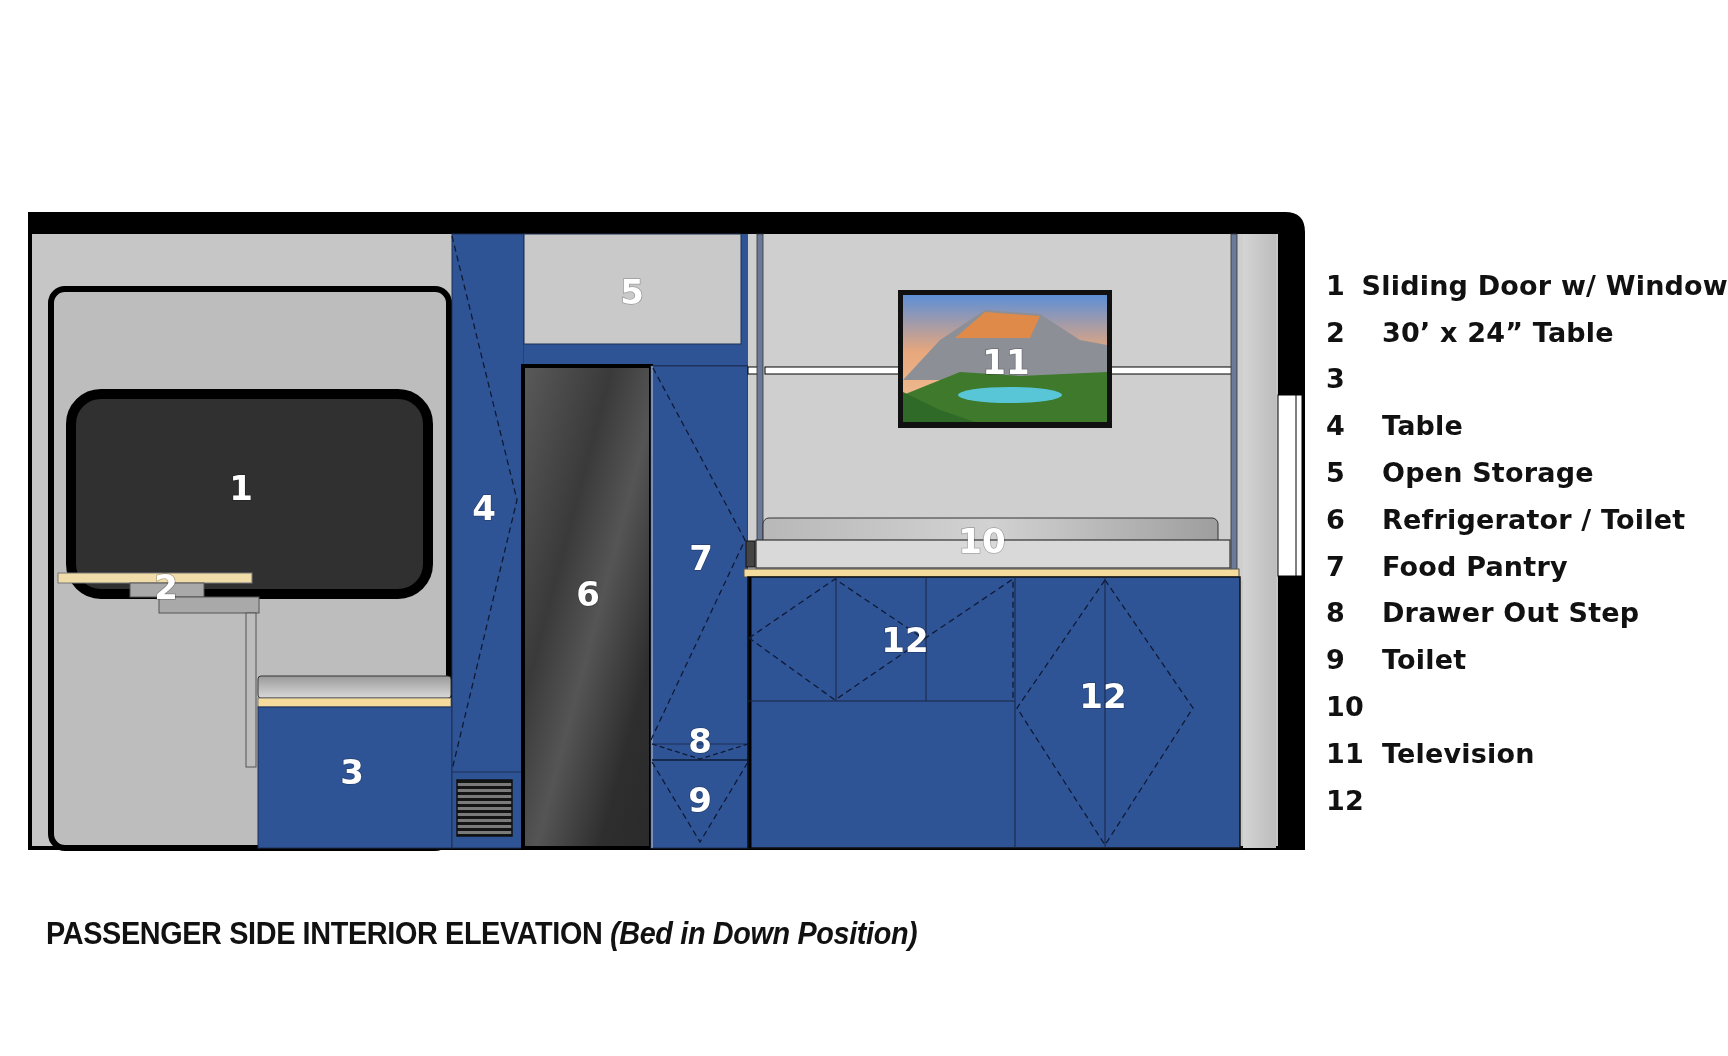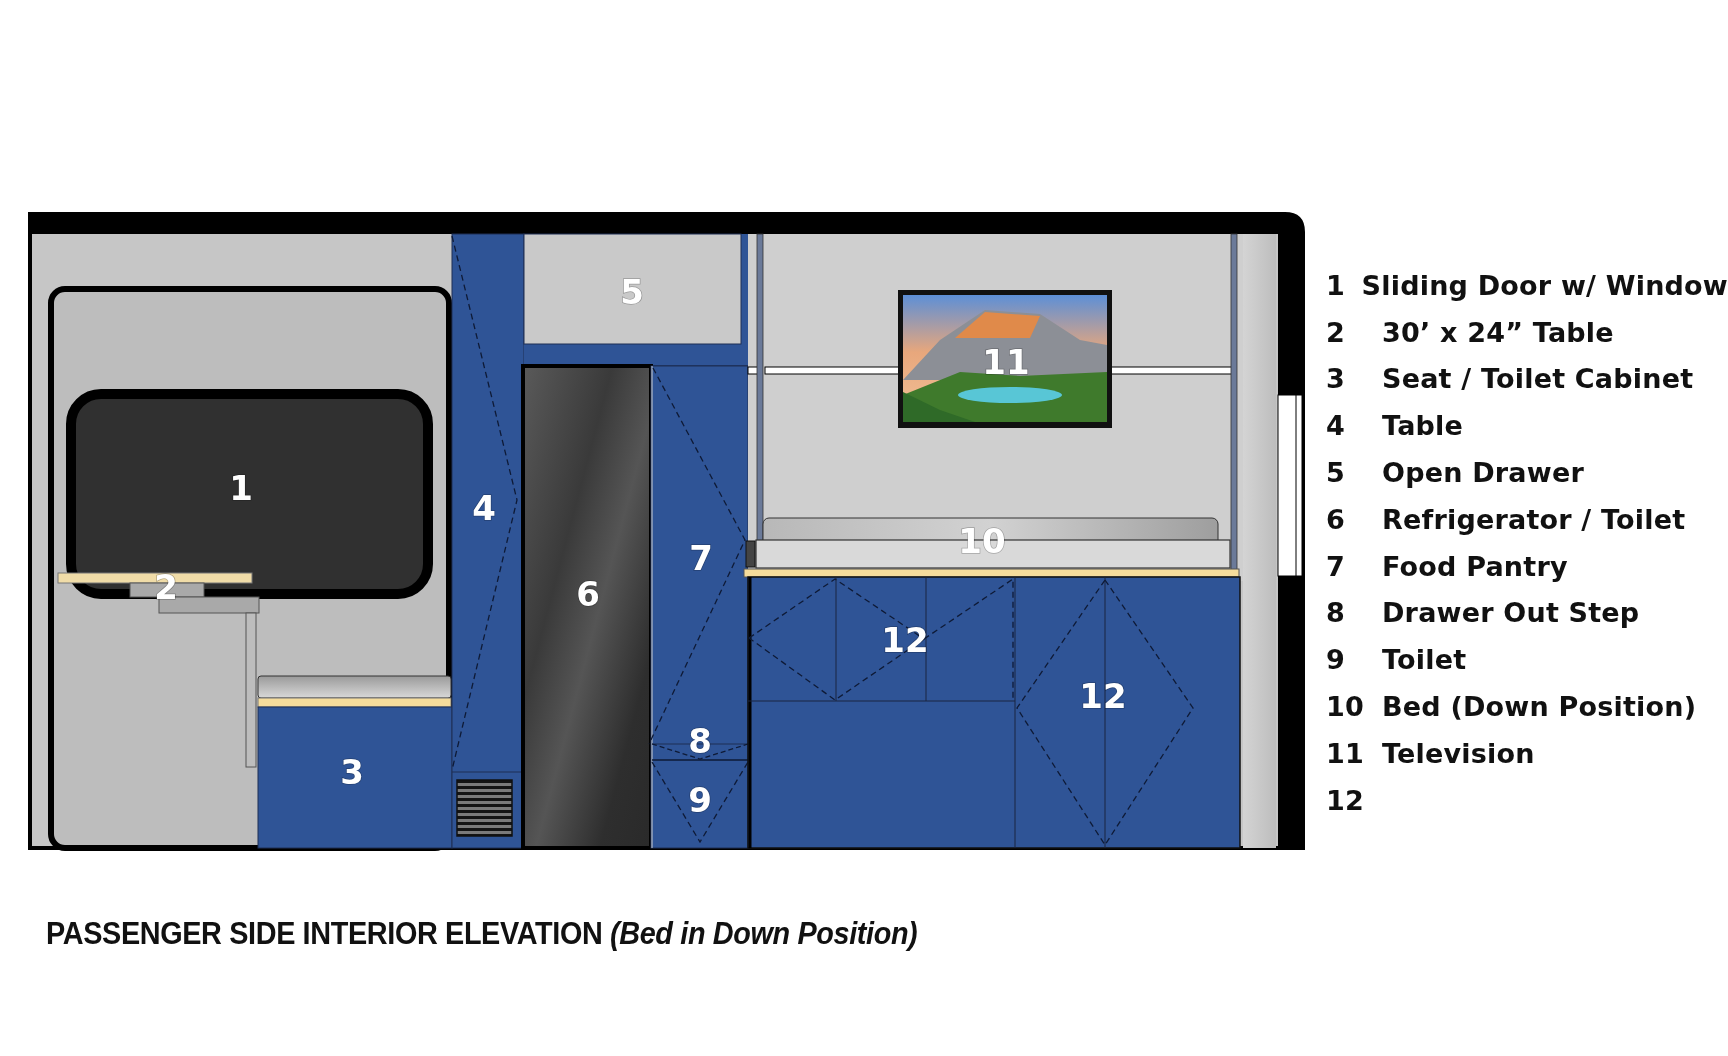--- a/index.html
+++ b/index.html
@@ -163,49 +163,47 @@
   <div class="legend-row">
       <span class="legend-num">1</span>
       <span class="legend-label">Sliding Door w/ Window</span>
     </div>
   <div class="legend-row">
       <span class="legend-num">2</span>
       <span class="legend-label">30’ x 24” Table</span>
     </div>
   <div class="legend-row">
       <span class="legend-num">3</span>
-      <span class="legend-label">Seat / Toilet Cabinet</span>
     </div>
   <div class="legend-row">
       <span class="legend-num">4</span>
       <span class="legend-label">Table</span>
     </div>
   <div class="legend-row">
       <span class="legend-num">5</span>
-      <span class="legend-label">Open Drawer</span>
+      <span class="legend-label">Open Storage</span>
     </div>
   <div class="legend-row">
       <span class="legend-num">6</span>
       <span class="legend-label">Refrigerator / Toilet</span>
     </div>
   <div class="legend-row">
       <span class="legend-num">7</span>
       <span class="legend-label">Food Pantry</span>
     </div>
   <div class="legend-row">
       <span class="legend-num">8</span>
       <span class="legend-label">Drawer Out Step</span>
     </div>
   <div class="legend-row">
       <span class="legend-num">9</span>
       <span class="legend-label">Toilet</span>
     </div>
   <div class="legend-row">
       <span class="legend-num">10</span>
-      <span class="legend-label">Bed (Down Position)</span>
     </div>
   <div class="legend-row">
       <span class="legend-num">11</span>
       <span class="legend-label">Television</span>
     </div>
   <div class="legend-row">
       <span class="legend-num">12</span>
     </div>
 </div>
 

